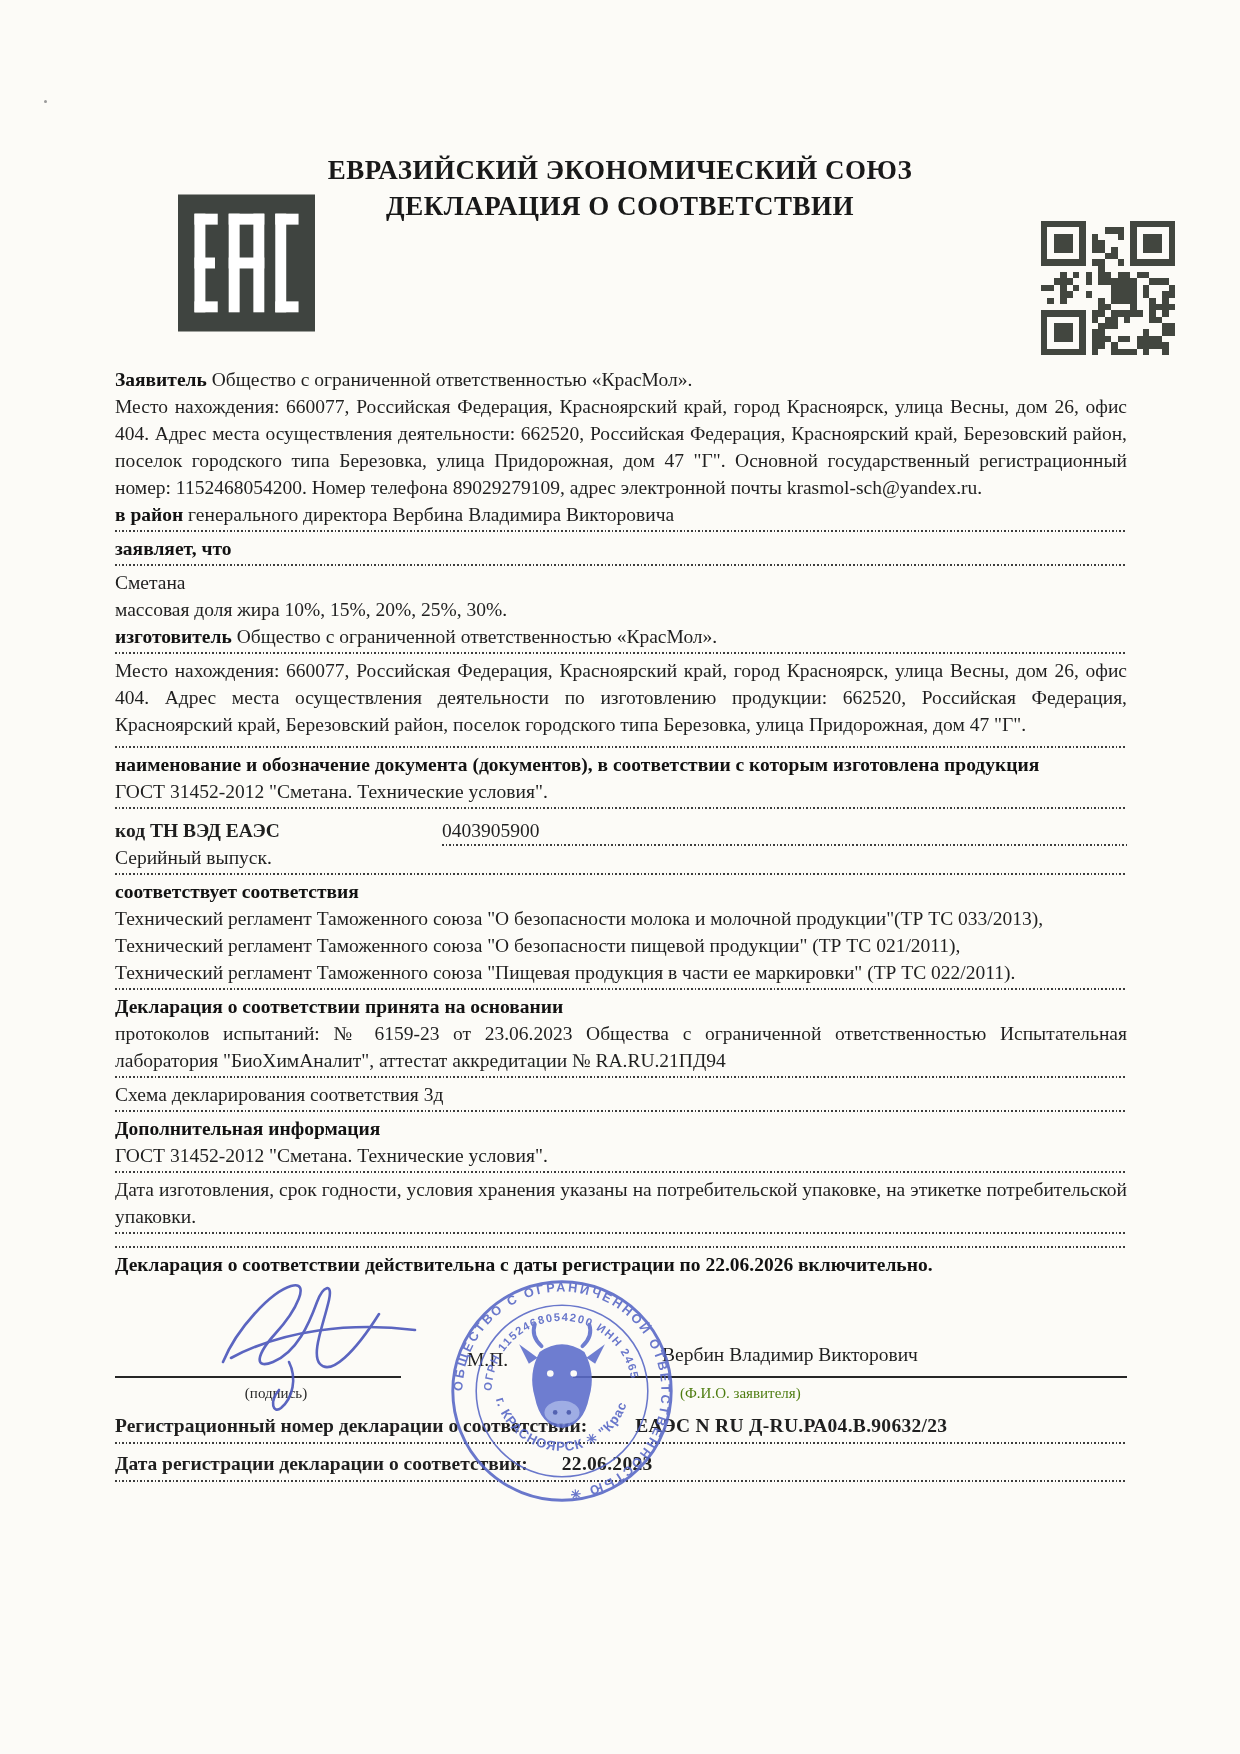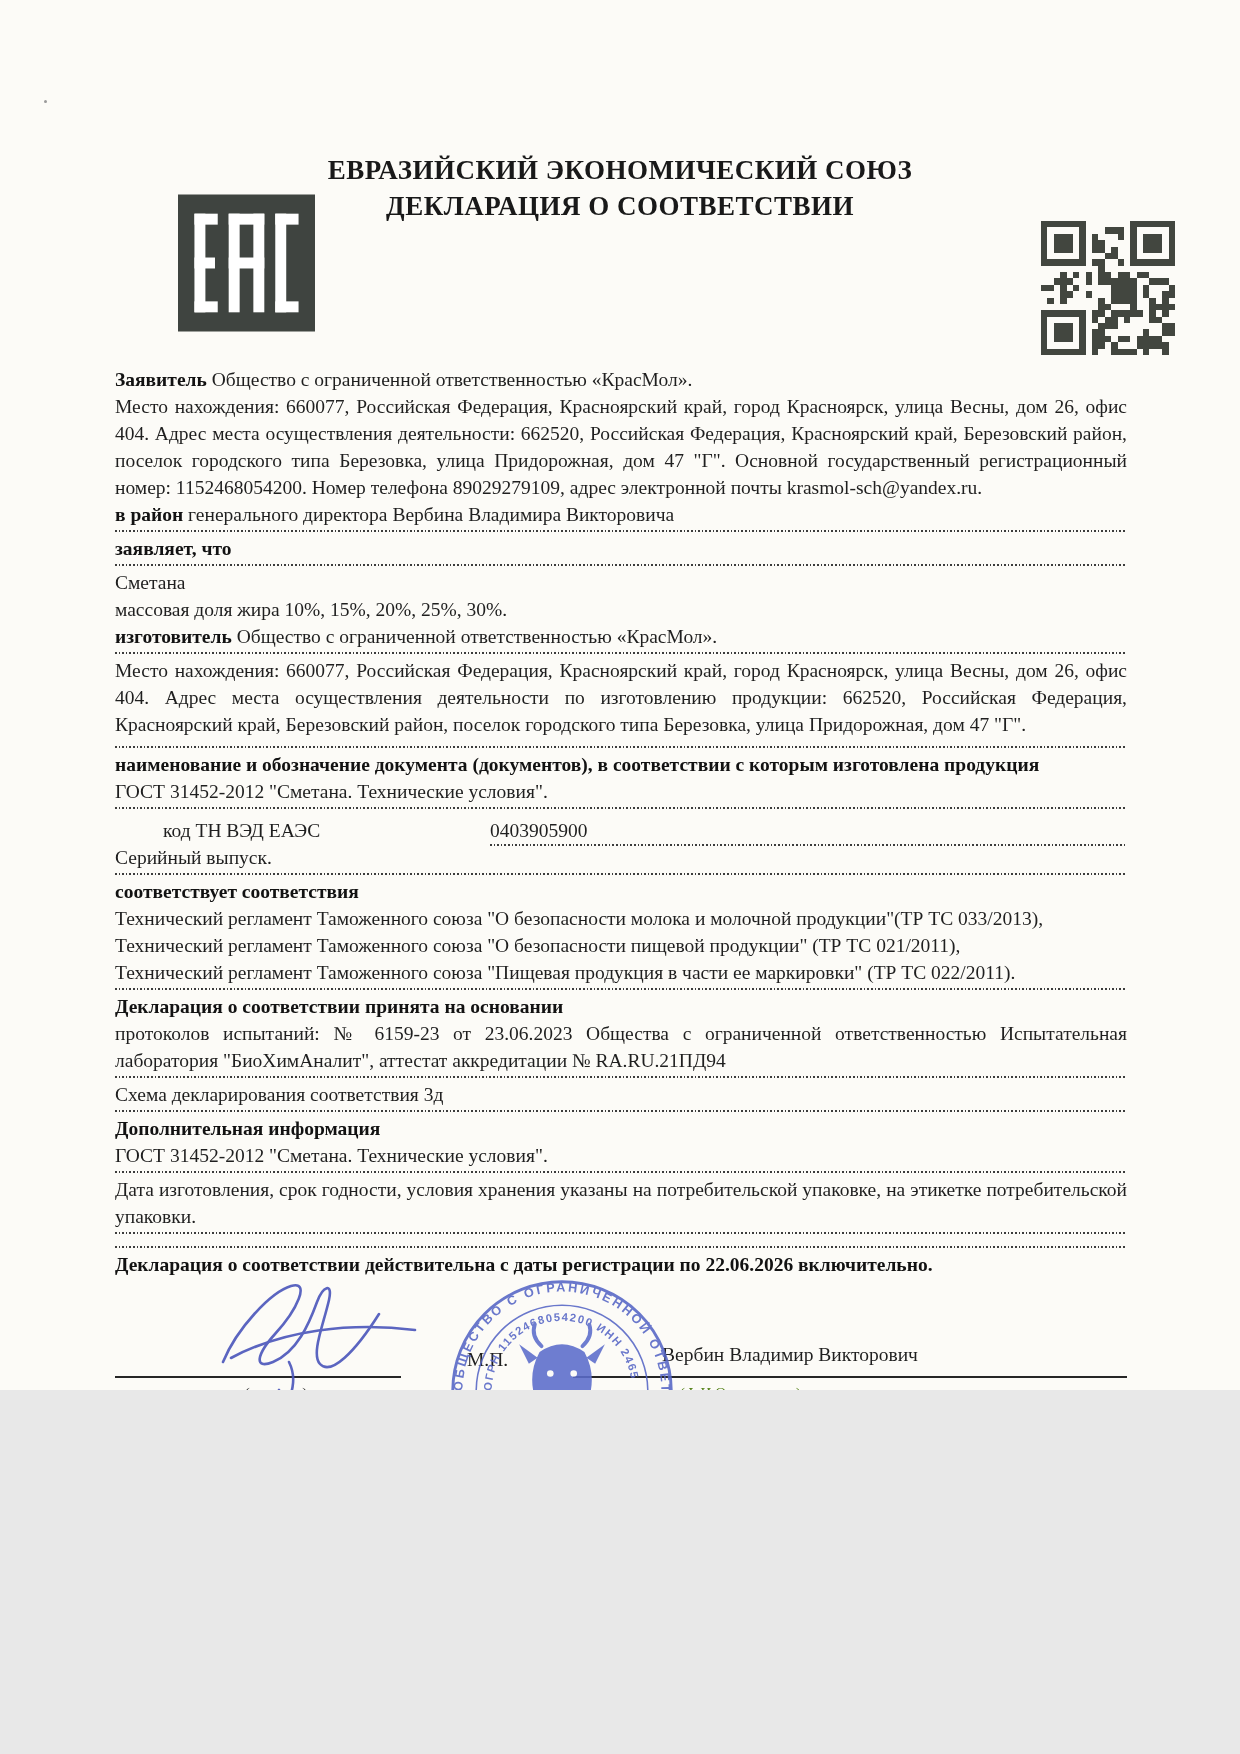--- a/index.html
+++ b/index.html
@@ -1,36 +1,36 @@
 <!DOCTYPE html>
 <html><head>
 <meta charset="utf-8">
 <style>
   html,body{margin:0;padding:0;background:#e8e8e8;}
   .page{
-    position:relative;width:1240px;height:1390px;margin:0 auto;
+    position:relative;width:1240px;height:1754px;margin:0 auto;
     background:#fcfbf7;overflow:hidden;
     font-family:"Liberation Serif","DejaVu Serif",serif;
     color:#1f1f1f;
   }
   
   .titles{position:absolute;left:230px;top:152px;width:780px;text-align:center;}
   .titles .t1,.titles .t2{font-weight:bold;font-size:27px;line-height:36px;letter-spacing:.5px;color:#191919;}
   .eac-logo{position:absolute;left:178px;top:193px;width:137px;height:140px;}
   .qr{position:absolute;left:1041px;top:221px;width:134px;height:134px;}
   
   .content{position:absolute;left:115px;top:366px;width:1012px;font-size:19.5px;line-height:27px;}
   .content p{margin:0;}
   b.lbl{font-weight:bold;color:#121212;}
   .just{text-align:justify;}
   .dotline{height:2px;margin:2px 0 3px 0;
     background-image:repeating-linear-gradient(90deg,#3c3c3c 0 1.6px,transparent 1.6px 3.6px);}
   .gap4{margin-top:4px;} .gap8{margin-top:8px;} .gap12{margin-top:12px;text-align:center;}
   .tnved-row{display:flex;align-items:flex-end;}
-  .tnved-row .lab{flex:0 0 327px;font-weight:normal;margin-left:48px;}
+  .tnved-row .lab{flex:0 0 327px;font-weight:bold;}
   .tnved-underline{flex:1;position:relative;}
   .tnved-underline:after{content:"";position:absolute;left:0;right:0;bottom:-2px;height:2px;
     background-image:repeating-linear-gradient(90deg,#3c3c3c 0 1.6px,transparent 1.6px 3.6px);}
   
   .sigblock{position:relative;height:118px;margin-top:10px;}
   .sig-svg{position:absolute;left:78px;top:-22px;width:240px;height:150px;z-index:3;pointer-events:none;}
   .sig-line{position:absolute;left:0px;top:88px;width:286px;border-top:2.2px solid #262626;}
   .sig-caption{position:absolute;left:96px;top:92px;width:130px;text-align:center;font-size:15px;color:#2a2a2a;}
   .mp{position:absolute;left:352px;top:58px;font-weight:normal;font-size:19.5px;}
   .stamp-svg{position:absolute;left:330px;top:-14px;width:234px;height:234px;z-index:2;opacity:.88;pointer-events:none;}

